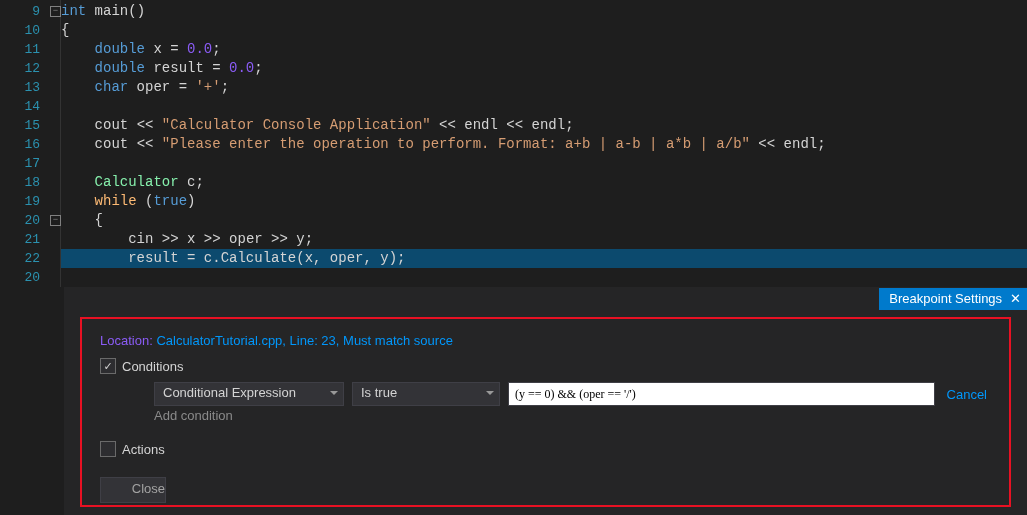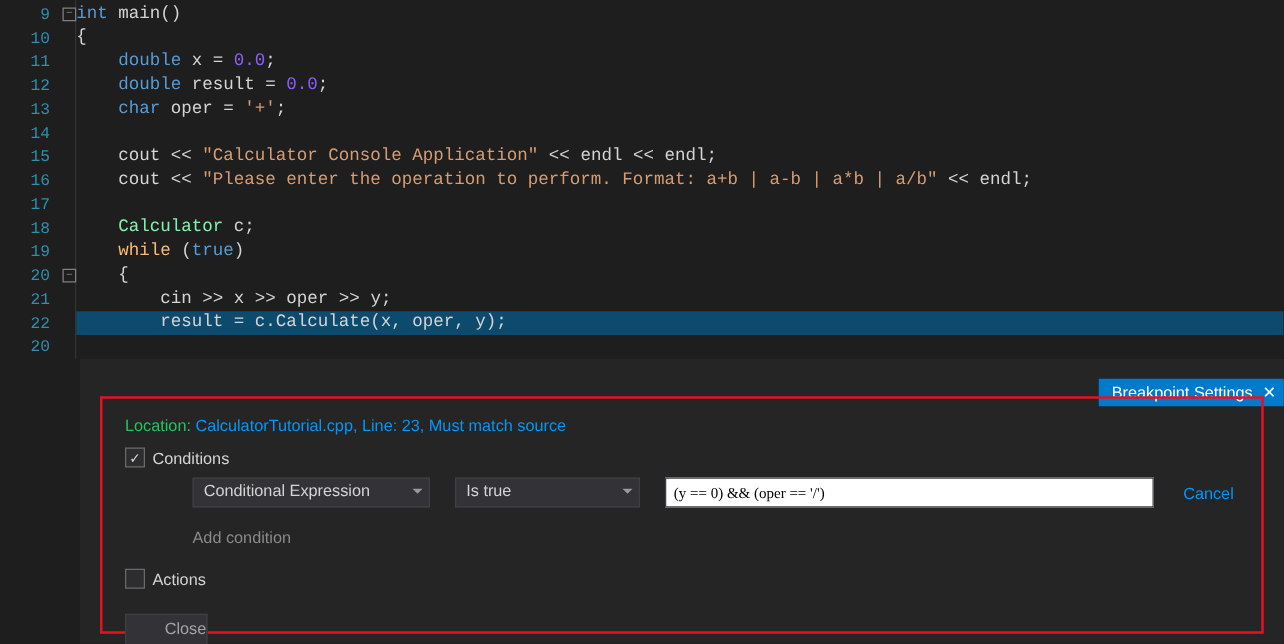--- a/index.html
+++ b/index.html
@@ -19,34 +19,34 @@
   .brk-line{background:#0c4a6e;}
   .k-blue{color:#569cd6;}
   .k-ctrl{color:#fdba74;}
   .str{color:#d69d73;}
   .num{color:#8b5cf6;}
   .cls{color:#86efac;}
   .bp-panel{position:absolute;left:64px;right:0;top:287px;bottom:0;
     background:#252526;color:#d4d4d4;font-family:'Segoe UI',sans-serif;
     font-size:13px;}
   .bp-title{height:22px;background:#007acc;color:#fff;position:absolute;
-    right:0;top:16px;padding:0 6px 0 10px;line-height:22px;display:flex;
+    right:0;top:1px;padding:0 6px 0 10px;line-height:22px;display:flex;
     align-items:center;gap:8px;}
   .bp-title .x{cursor:pointer;}
   .bp-body{position:absolute;left:16px;right:16px;top:30px;bottom:8px;
     border:2px solid #e81123;padding:14px 18px 10px 18px;}
   .loc-row{margin-bottom:10px;}
-  .loc-label{color:#22c55e;}
+  .loc-label{color:#8b5cf6;}
   .loc-link{color:#0097fb;cursor:pointer;}
   .chk-row{display:flex;align-items:center;gap:6px;margin-bottom:8px;}
   .chk{width:14px;height:14px;border:1px solid #6a6a6a;background:#2d2d30;
     display:inline-flex;align-items:center;justify-content:center;
     font-size:11px;color:#d4d4d4;cursor:pointer;}
-  .cond-row{display:flex;align-items:center;gap:20px;margin-left:54px;
-    margin-bottom:16px;}
+  .cond-row{display:flex;align-items:center;gap:8px;margin-left:54px;
+    margin-bottom:2px;}
   .dd{background:#333337;border:1px solid #3f3f46;color:#d4d4d4;
     height:22px;line-height:20px;padding:0 20px 0 8px;position:relative;
     cursor:pointer;font-size:13px;}
   .dd .caret{position:absolute;right:5px;top:8px;width:0;height:0;
     border-left:4px solid transparent;border-right:4px solid transparent;
     border-top:4px solid #999;}
   .dd1{width:160px;}
   .dd2{width:118px;}
   .expr{flex:1;background:#fff;border:1px solid #3f3f46;color:#000;
     height:22px;line-height:22px;padding:0 6px;font-family:'Segoe UI';

